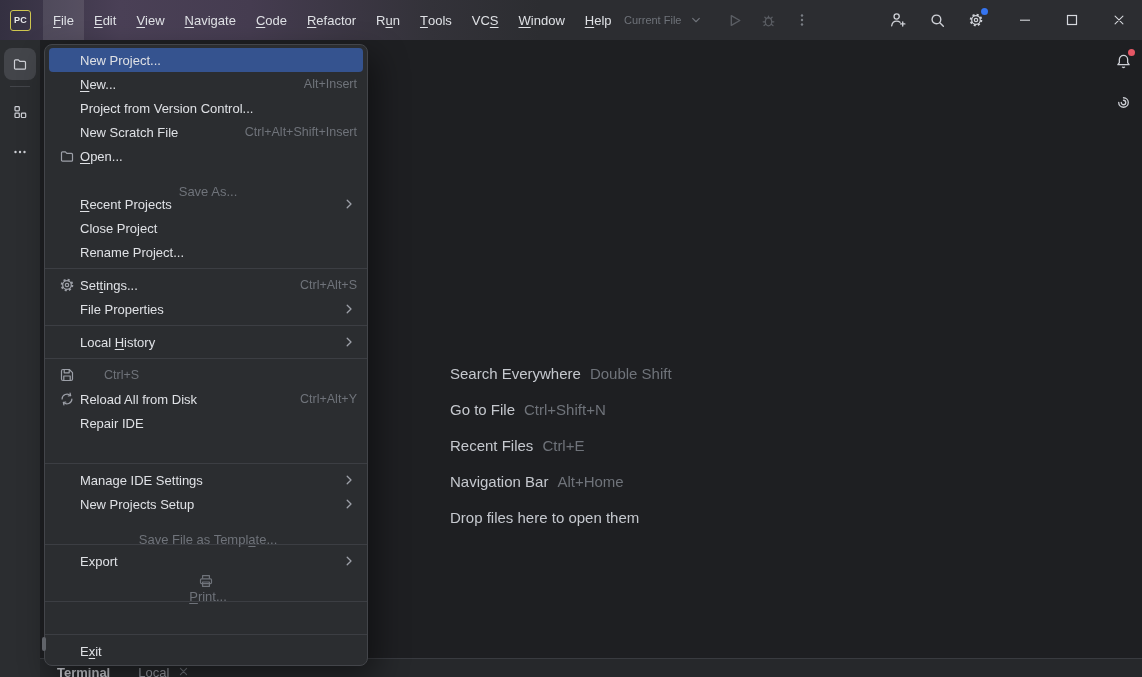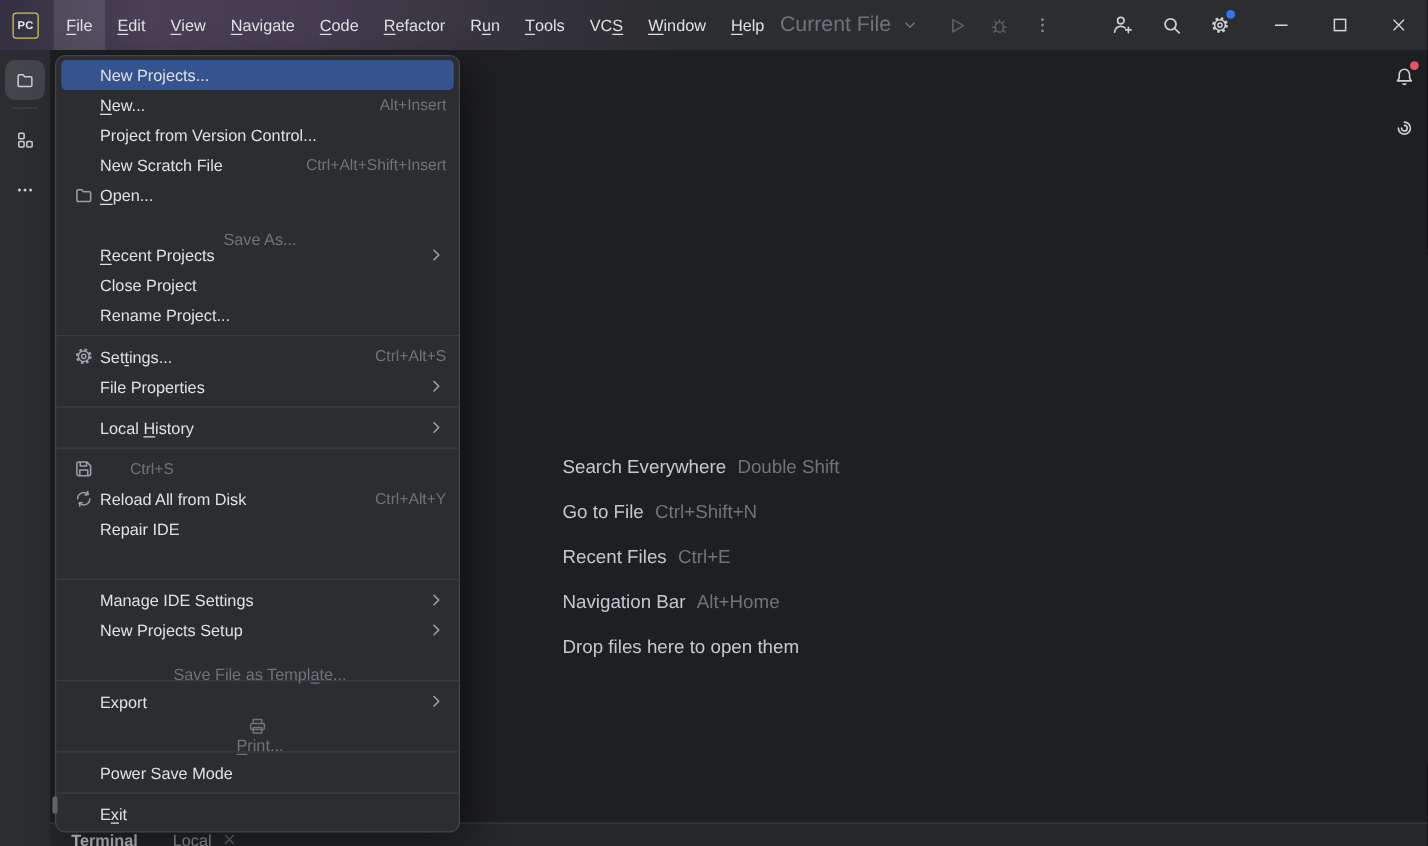--- a/index.html
+++ b/index.html
@@ -12,21 +12,21 @@
     display:flex;align-items:stretch;z-index:20;}
   .logo-box{width:21px;height:21px;align-self:center;margin:0 12px 0 10px;border:1px solid #CFC64F;
     border-radius:3px;color:#E8E9EC;font-size:9px;font-weight:bold;display:flex;align-items:center;
     justify-content:center;letter-spacing:.3px;box-sizing:border-box;}
   .menubar{display:flex;align-items:stretch;height:40px;}
   .menu-button{padding:0 10px;display:flex;align-items:center;font-size:13px;color:#DFE1E5;cursor:default;}
   .menu-button.active{background:rgba(255,255,255,0.10);}
   .mnem-u{text-decoration:underline;text-underline-offset:2px;}
 
   .run-widget{position:absolute;left:624px;top:0;height:40px;display:flex;align-items:center;gap:18px;}
-  .rw-label{font-size:17px;color:#6F737A;display:flex;align-items:center;gap:5px;}
+  .rw-label{font-size:11px;color:#6F737A;display:flex;align-items:center;gap:5px;}
   .icon-20{width:20px;height:20px;display:flex;align-items:center;justify-content:center;}
   .icon-20 svg,.icon-btn svg,.stripe-btn svg,.win-btn svg,.mi-icon svg,.mi-arrow svg{display:block;}
   .dim{color:#5A5D63;}
   .dots{color:#7A7E85;}
 
   .tb-icons{position:absolute;left:886px;top:0;height:40px;display:flex;align-items:center;gap:15px;color:#CED0D6;}
   .icon-btn{width:24px;height:24px;position:relative;display:flex;align-items:center;justify-content:center;}
   .badge-dot{position:absolute;top:0;right:0;width:7px;height:7px;border-radius:50%;}
 
   .win-controls{position:absolute;right:0;top:0;height:40px;display:flex;}
@@ -254,21 +254,21 @@
         <span class="bb-close" id="bb-close"><svg width="11" height="11" viewBox="0 0 16 16" fill="none" stroke="currentColor" stroke-width="1.6" stroke-linecap="round">
               <path d="M3.5 3.5l9 9M12.5 3.5l-9 9"></path>
             </svg></span>
       </span>
     </div>
   </div>
 
   <div class="menu-popup" id="file-menu">
       <div class="menu-row selected">
         <span class="mi-icon"></span>
-        <span class="mi-label">New Projects...</span>
+        <span class="mi-label">New Project...</span>
       </div>
       <div class="menu-row">
         <span class="mi-icon"></span>
         <span class="mi-label"><span class="mnem-u">N</span>ew...</span>
         <span class="mi-shortcut">Alt+Insert</span>
       </div>
       <div class="menu-row">
         <span class="mi-icon"></span>
         <span class="mi-label">Project from Version Control...</span>
       </div>
@@ -403,21 +403,20 @@
             <path d="M4.6 5.8V2.6h6.8v3.2"></path>
             <rect x="2.5" y="5.8" width="11" height="4.8" rx="1"></rect>
             <path d="M4.6 9h6.8v4.4H4.6z"></path>
           </svg>
         </span>
         <span class="mi-label"><span class="mnem-u">P</span>rint...</span>
       </div>
       <div class="menu-sep"></div>
       <div class="menu-row">
         <span class="mi-icon"></span>
-        <span class="mi-label">Power Save Mode</span>
       </div>
       <div class="menu-sep"></div>
       <div class="menu-row">
         <span class="mi-icon"></span>
         <span class="mi-label">E<span class="mnem-u">x</span>it</span>
       </div>
     </div>
   <div class="menu-scroll-thumb"></div>
 
 </div>

